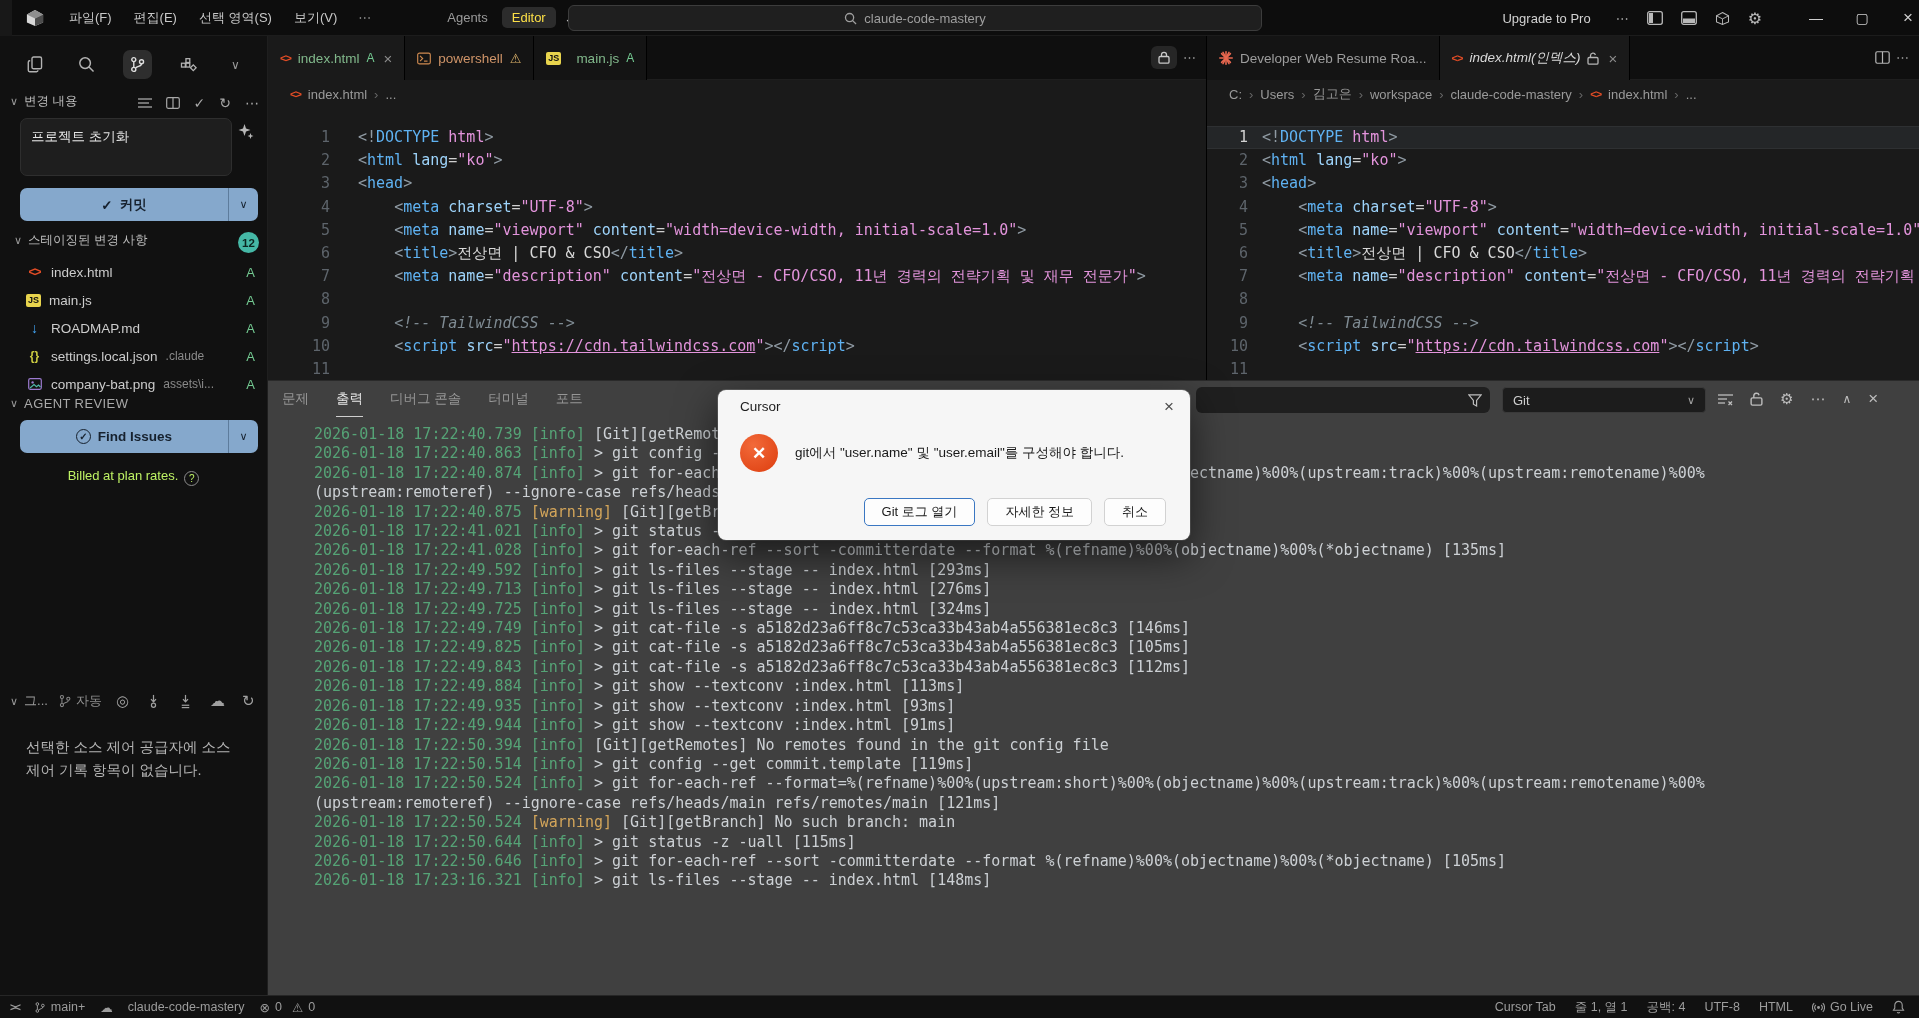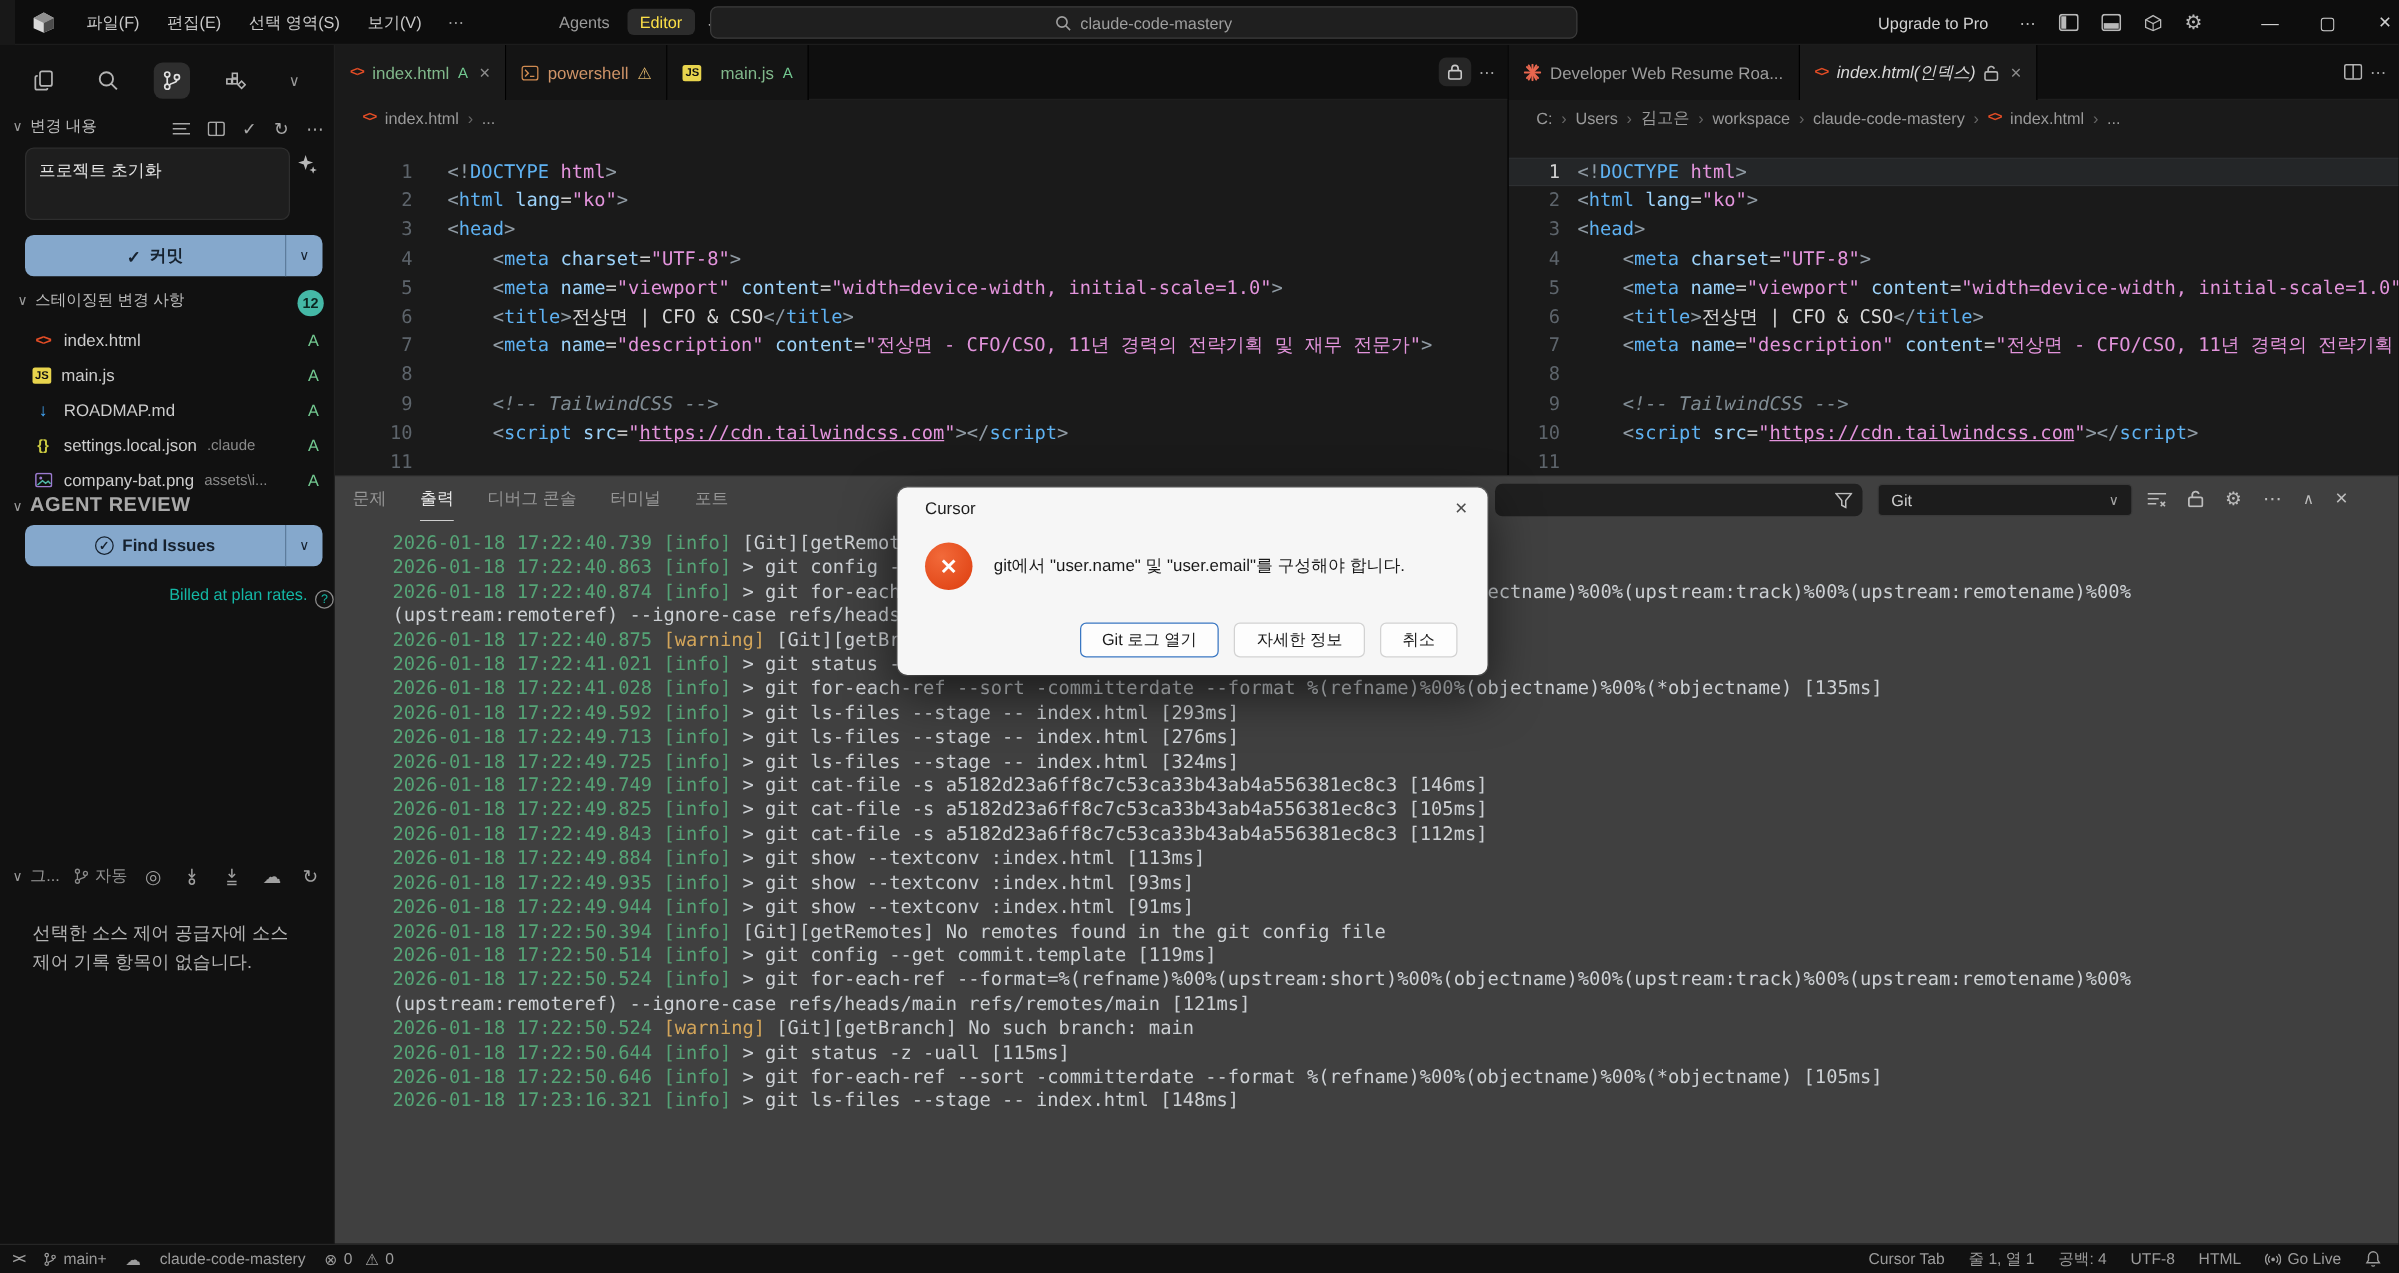--- a/index.html
+++ b/index.html
@@ -45,22 +45,22 @@
   .filelist { position:absolute; left:0; top:222px; width:100%; }
   .frow { height:28px; display:flex; align-items:center; padding-left:26px; position:relative; }
   .fic { width:17px; margin-right:8px; font-weight:bold; font-size:10.5px; display:flex; align-items:center; justify-content:center; }
   .fic-html { color:#e44d26; font-size:12px; letter-spacing:-1px; }
   .fic-js { color:#111; background:#e8d44d; width:15px; height:13px; border-radius:2px; font-size:9px; }
   .fic-md { color:#42a5f5; font-size:14px; }
   .fic-json { color:#cbcb41; font-size:12px; }
   .fname { color:#cccccc; font-size:13.5px; }
   .fdesc { color:#8a8a8a; font-size:12px; margin-left:8px; }
   .fstat { position:absolute; right:12px; color:#73c991; font-size:13px; }
-  .ar-head { font-weight:bold; color:#a9a9a9; font-size:16px; letter-spacing:.4px; }
-  .billed { position:absolute; left:0; top:432px; width:100%; text-align:right; color:#14b8a6; font-size:13px; }
+  .ar-head { font-weight:normal; color:#a9a9a9; font-size:13px; letter-spacing:.4px; }
+  .billed { position:absolute; left:0; top:432px; width:100%; text-align:center; color:#bef264; font-size:13px; }
   .qmark { display:inline-flex; width:15px; height:15px; border:1px solid #8d8d8d; border-radius:50%; font-size:10px; align-items:center; justify-content:center; margin-left:6px; vertical-align:-2px; }
   .graph-head { position:absolute; left:0; top:656px; width:100%; display:flex; align-items:center; color:#9a9a9a; }
   .graph-icons { display:flex; align-items:center; gap:17px; margin-left:14px; color:#a0a0a0; font-size:15px; }
   .graph-empty { position:absolute; left:26px; top:700px; color:#b5b5b5; font-size:14.5px; line-height:23px; }
 
   
   .egroup { position:absolute; top:36px; height:344px; background:#1a1a1a; overflow:hidden; }
   .eg-left { left:268px; width:939px; border-right:1px solid #000; }
   .eg-right { left:1207px; width:712px; }
   .tabbar { position:absolute; left:0; top:0; width:100%; height:44px; background:#0f0f0f; display:flex; border-bottom:1px solid #1e1e1e; }

